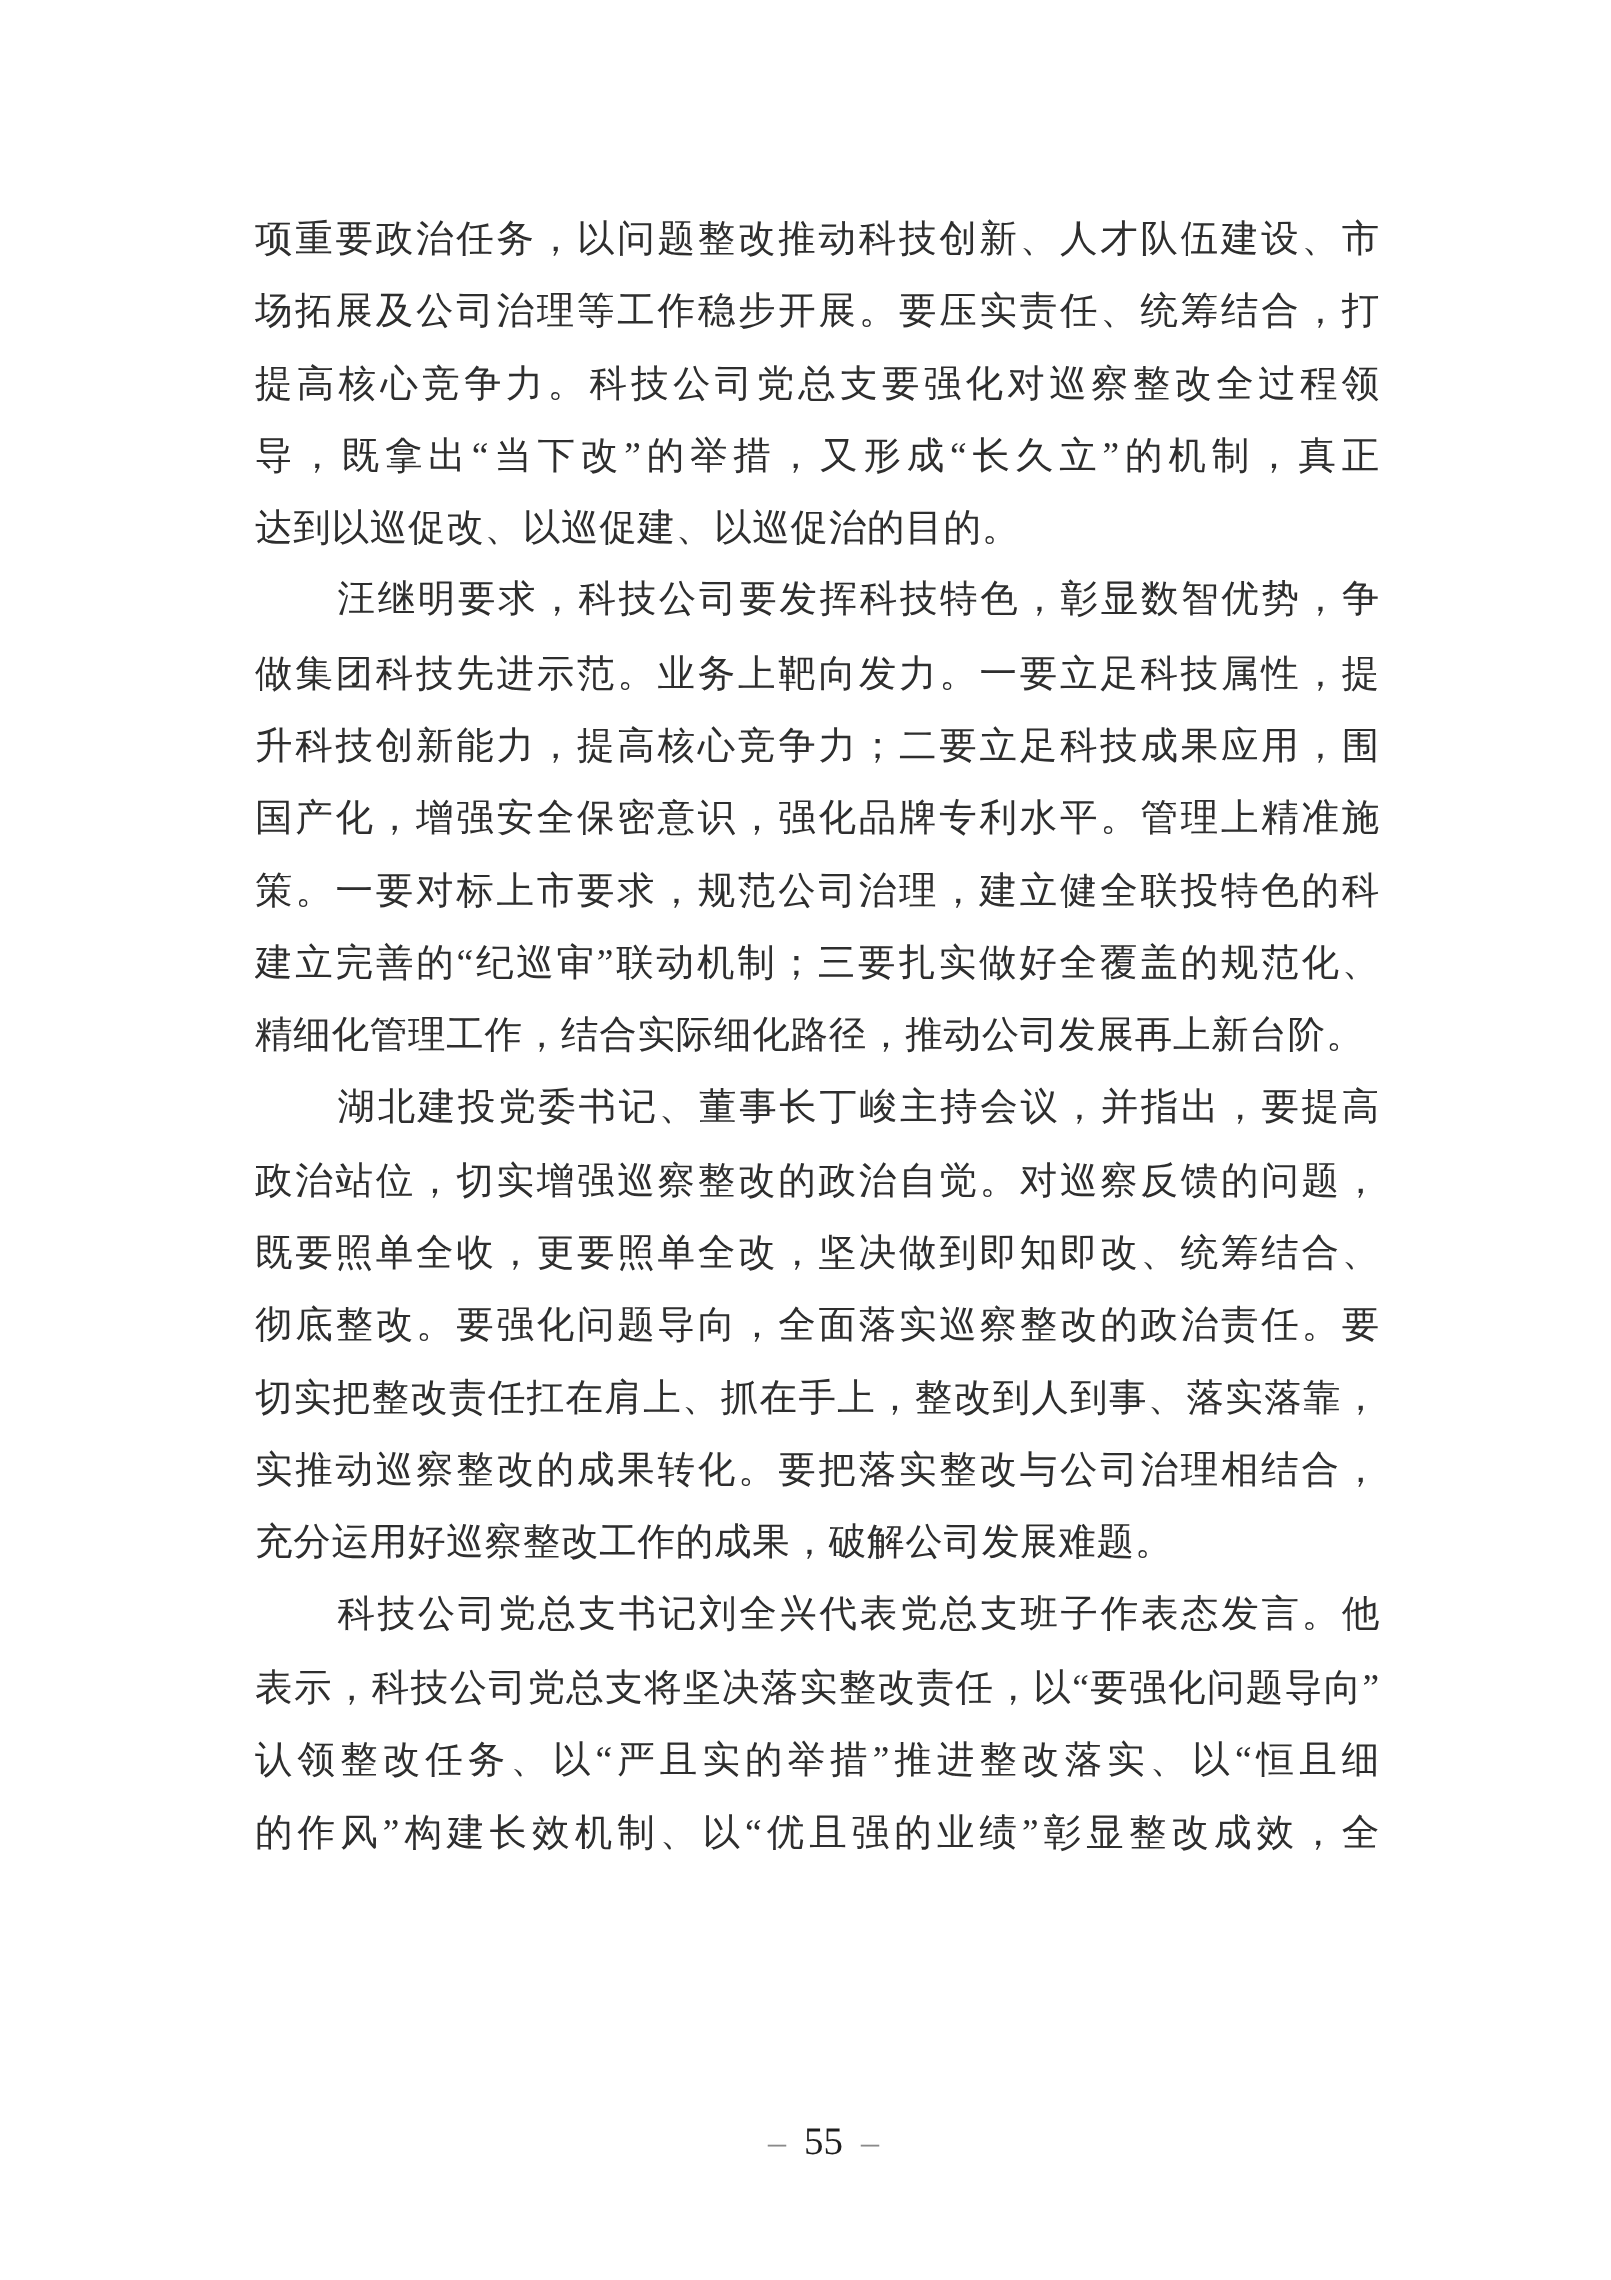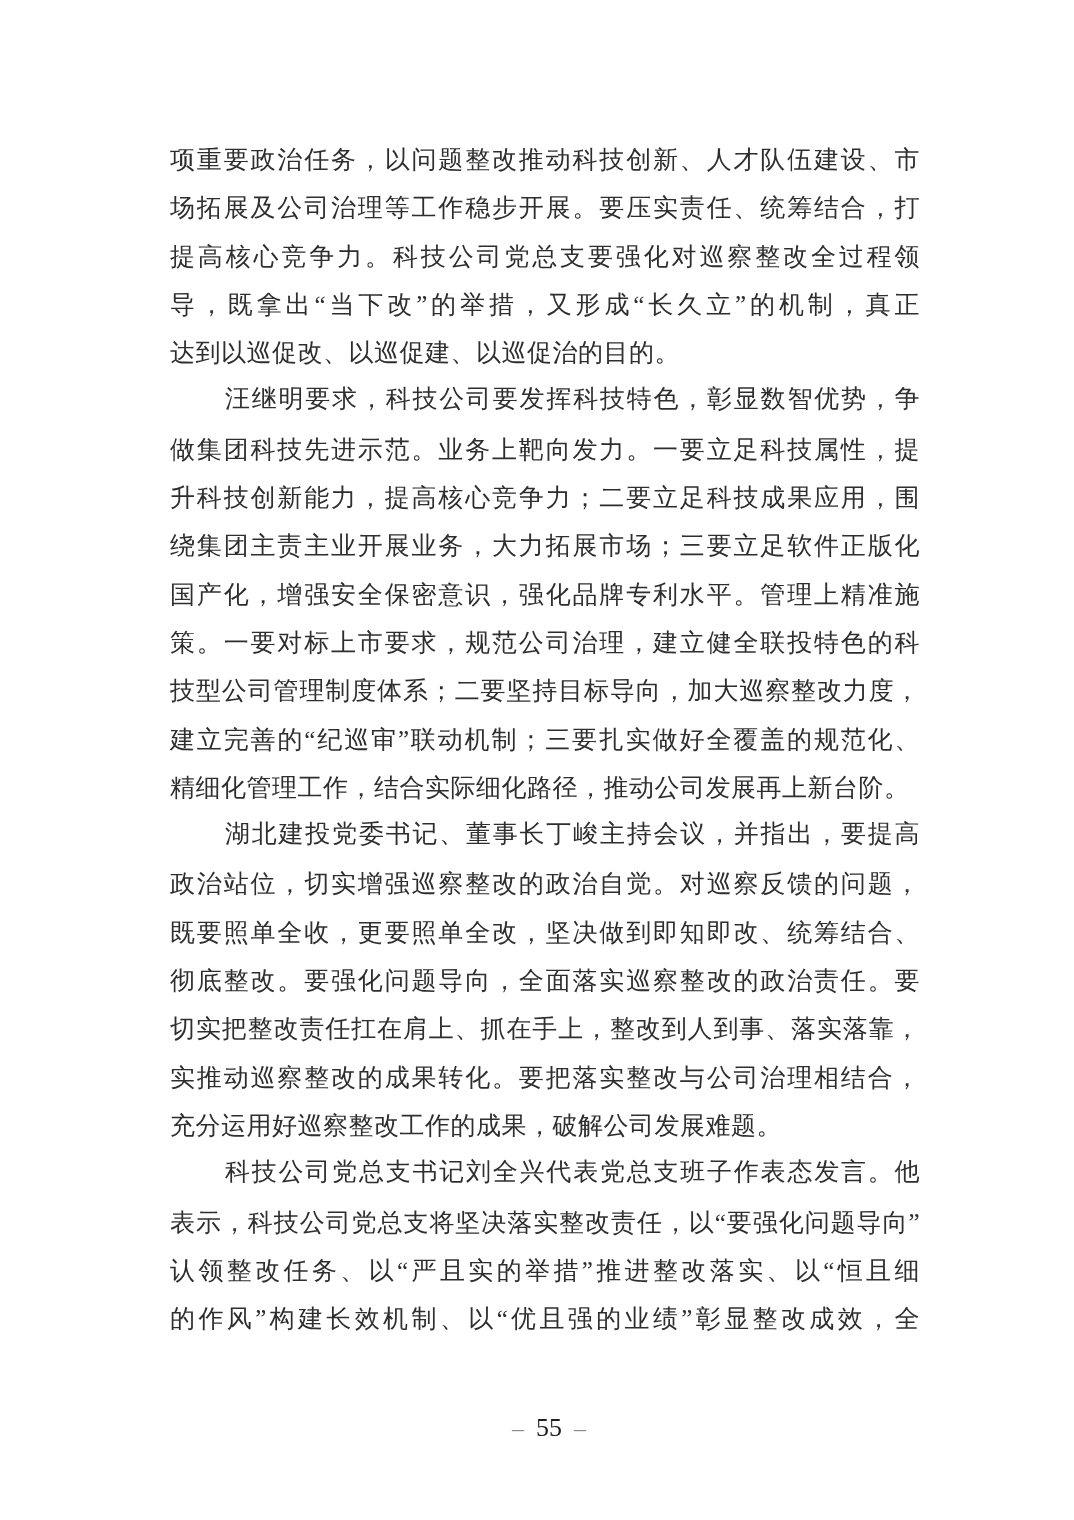--- a/index.html
+++ b/index.html
@@ -65,24 +65,22 @@
 <div class="page">
   <div class="textblock">
       <div class="line">项重要政治任务，以问题整改推动科技创新、人才队伍建设、市</div>
       <div class="line">场拓展及公司治理等工作稳步开展。要压实责任、统筹结合，打</div>
       <div class="line">提高核心竞争力。科技公司党总支要强化对巡察整改全过程领</div>
       <div class="line">导，既拿出“当下改”的举措，又形成“长久立”的机制，真正</div>
       <div class="line end">达到以巡促改、以巡促建、以巡促治的目的。</div>
       <div class="line indent">汪继明要求，科技公司要发挥科技特色，彰显数智优势，争</div>
       <div class="line">做集团科技先进示范。业务上靶向发力。一要立足科技属性，提</div>
       <div class="line">升科技创新能力，提高核心竞争力；二要立足科技成果应用，围</div>
-      <div class="line">绕集团主责主业开展业务，大力拓展市场；三要立足软件正版化</div>
       <div class="line">国产化，增强安全保密意识，强化品牌专利水平。管理上精准施</div>
       <div class="line">策。一要对标上市要求，规范公司治理，建立健全联投特色的科</div>
-      <div class="line">技型公司管理制度体系；二要坚持目标导向，加大巡察整改力度，</div>
       <div class="line">建立完善的“纪巡审”联动机制；三要扎实做好全覆盖的规范化、</div>
       <div class="line end">精细化管理工作，结合实际细化路径，推动公司发展再上新台阶。</div>
       <div class="line indent">湖北建投党委书记、董事长丁峻主持会议，并指出，要提高</div>
       <div class="line">政治站位，切实增强巡察整改的政治自觉。对巡察反馈的问题，</div>
       <div class="line">既要照单全收，更要照单全改，坚决做到即知即改、统筹结合、</div>
       <div class="line">彻底整改。要强化问题导向，全面落实巡察整改的政治责任。要</div>
       <div class="line">切实把整改责任扛在肩上、抓在手上，整改到人到事、落实落靠，</div>
       <div class="line">实推动巡察整改的成果转化。要把落实整改与公司治理相结合，</div>
       <div class="line end">充分运用好巡察整改工作的成果，破解公司发展难题。</div>
       <div class="line indent">科技公司党总支书记刘全兴代表党总支班子作表态发言。他</div>

